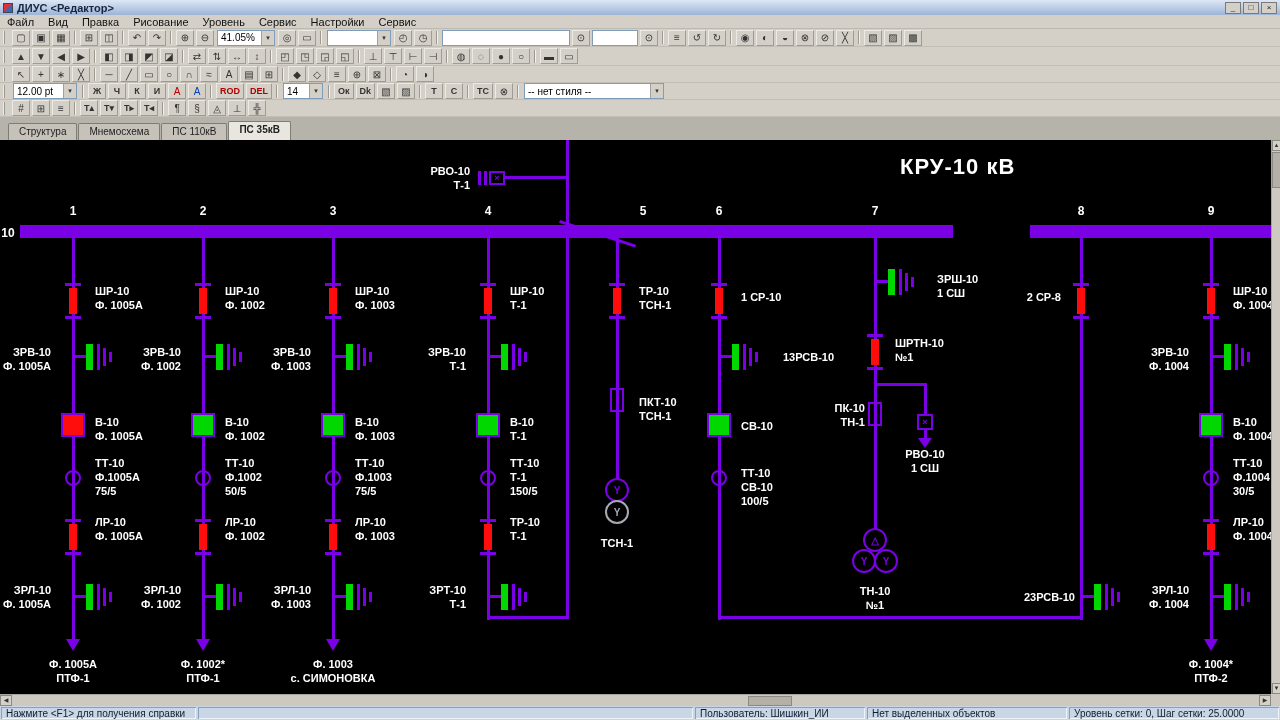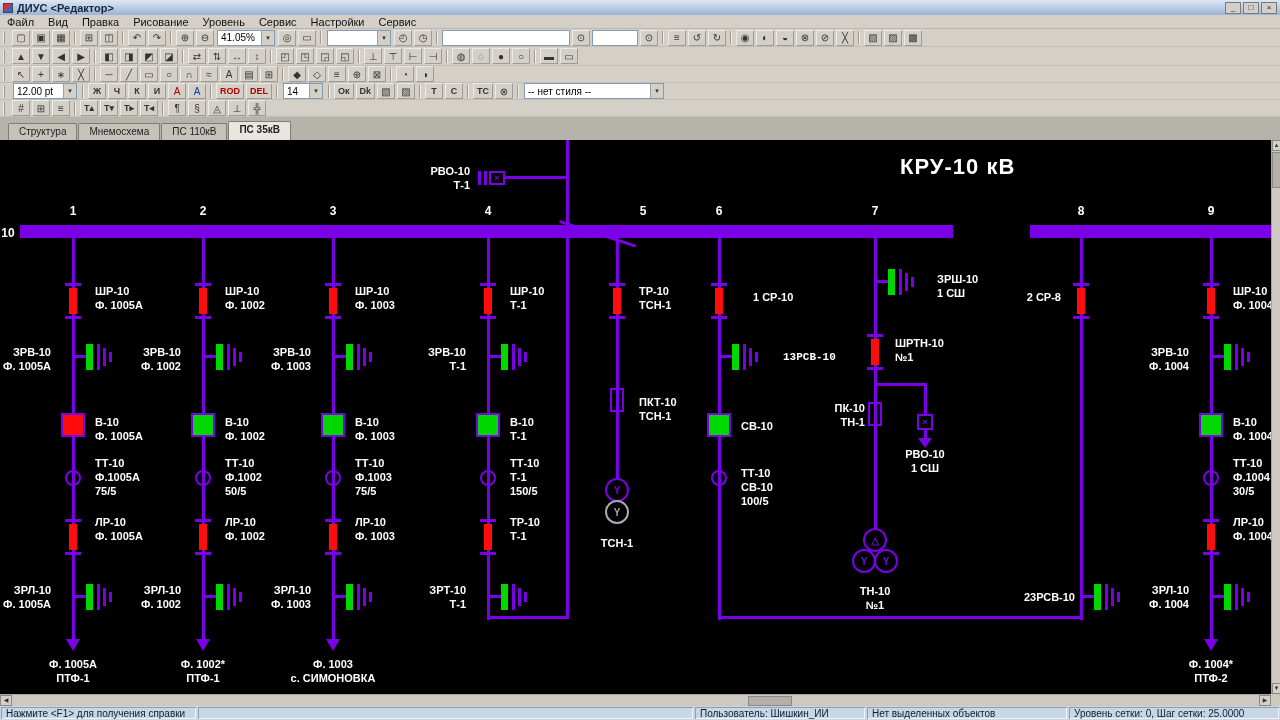--- a/index.html
+++ b/index.html
@@ -600,24 +600,24 @@
       <span>ТР-10</span>
       <span>ТСН-1</span>
     </div>
     <div class="clabel" style="left: 639px; top: 255px; color: rgb(255, 255, 255);">
       <span>ПКТ-10</span>
       <span>ТСН-1</span>
     </div>
     <div class="clabel ac" style="left: 617px; top: 396px; color: rgb(255, 255, 255); transform: translateX(-50%);">
       <span>ТСН-1</span>
     </div>
-    <div class="clabel" style="left: 741px; top: 150px; color: rgb(255, 255, 255); margin-left: 12px;">
+    <div class="clabel" style="left: 741px; top: 150px; color: rgb(255, 255, 255);">
       <span>1 СР-10</span>
     </div>
-    <div class="clabel" style="left: 783px; top: 210px; color: rgb(255, 255, 255); font-family: Liberation Mono, monospace;">
+    <div class="clabel" style="left: 783px; top: 210px; color: rgb(255, 255, 255);">
       <span>13РСВ-10</span>
     </div>
     <div class="clabel" style="left: 741px; top: 279px; color: rgb(255, 255, 255);">
       <span>СВ-10</span>
     </div>
     <div class="clabel" style="left: 741px; top: 326px; color: rgb(255, 255, 255);">
       <span>ТТ-10</span>
       <span>СВ-10</span>
       <span>100/5</span>
     </div>

